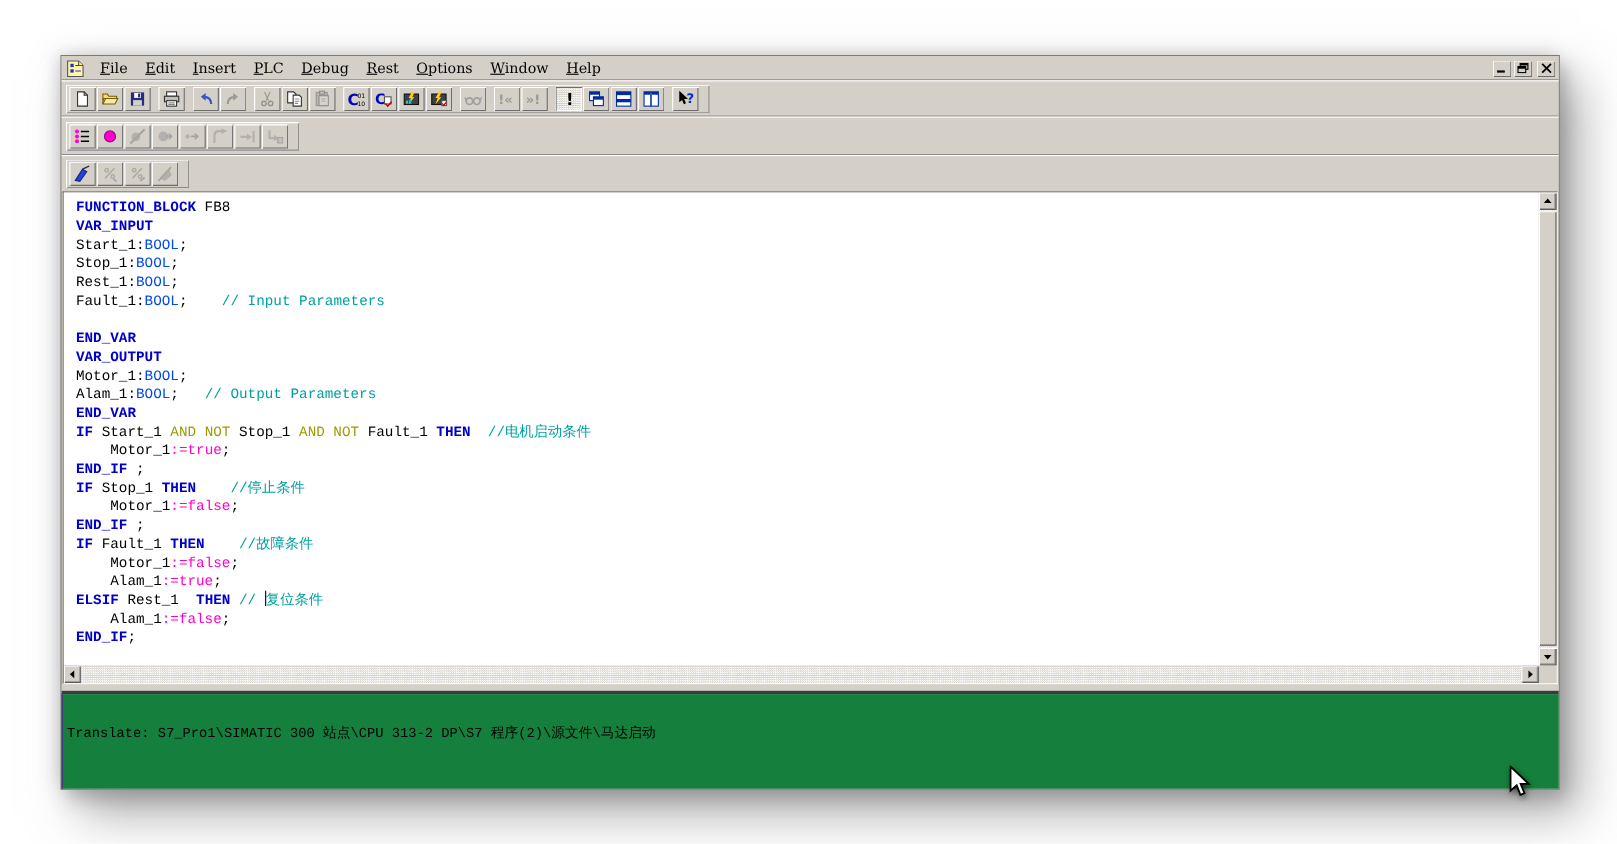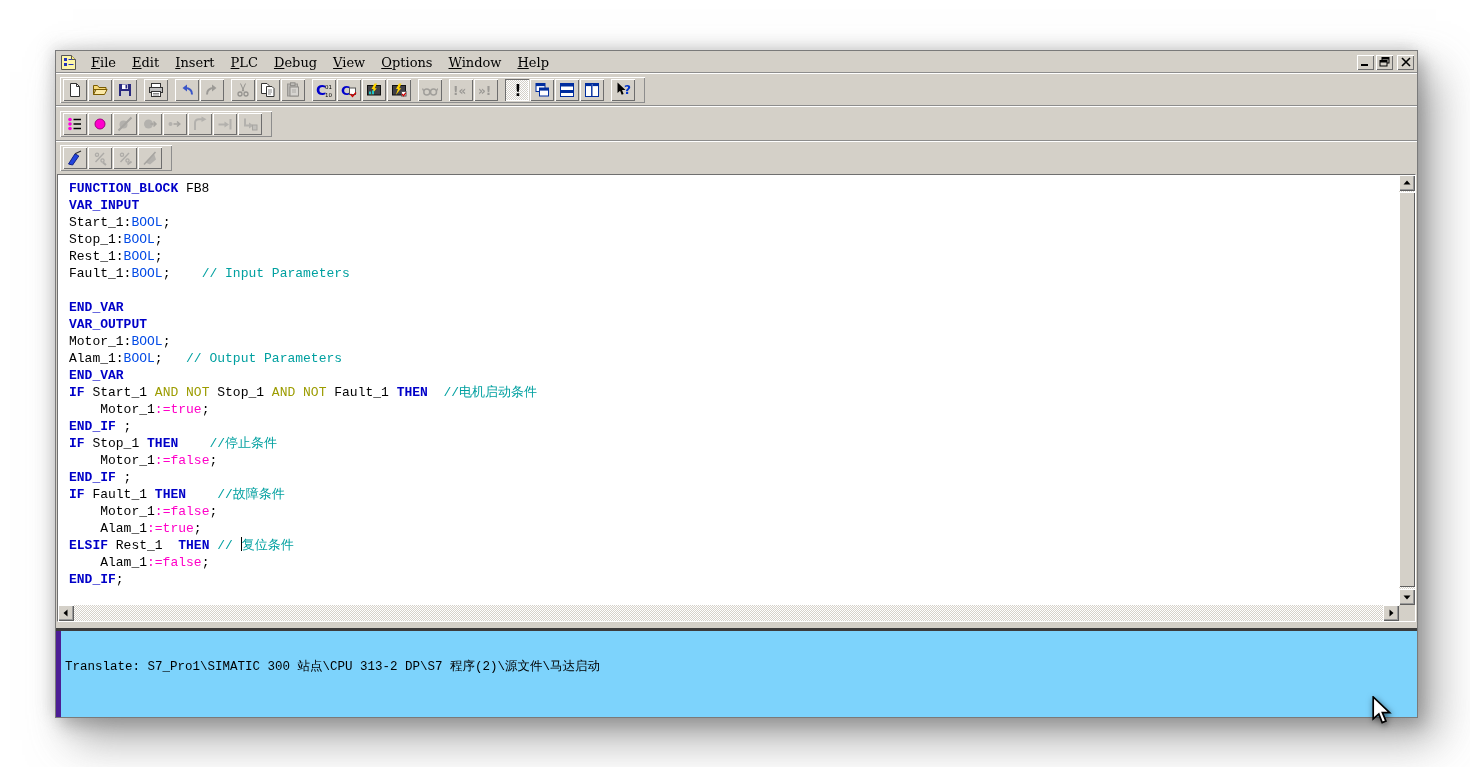--- a/index.html
+++ b/index.html
@@ -66,21 +66,21 @@
     display:flex;align-items:center;justify-content:center;}
   .vthumb{position:absolute;left:0;top:17px;width:16px;height:395px;background:#D4D0C8;
     box-shadow:inset 1px 1px 0 #fff, inset -1px -1px 0 #5f5f5f;}
   .vscroll .sbtn{position:absolute;left:0;}
   .vscroll .sbtn.up{top:0;}
   .vscroll .sbtn.down{bottom:0;}
   .htrack{flex:1;}
 
   
   .splitter{height:6px;background:#D4D0C8;border-bottom:3px solid #3c3c3c;}
-  .output{height:80px;background:#7dd3fc;border-left:5px solid #4c1d95;
+  .output{height:80px;background:#15803d;border-left:1px solid #4c1d95;
     font:12.5px "Liberation Mono","DejaVu Sans Mono",monospace;line-height:13.5px;
     padding:3px 4px;color:#000;white-space:pre;overflow:hidden;}
 
   
   .cursor{position:absolute;left:1372px;top:696px;filter:drop-shadow(1px 2px 3px rgba(0,0,0,.55));}
 </style>
 </head>
 <body>
 
 <div class="page">
@@ -95,21 +95,21 @@
           <rect x="4" y="9" width="3" height="3" fill="#2233bb"></rect>
           <path d="M8.5 5.5h3M8.5 10.5h5" stroke="#2233bb"></path>
         </svg>
       </span>
       <div class="menus" id="menus">
           <span class="menu-item">File</span>
           <span class="menu-item">Edit</span>
           <span class="menu-item">Insert</span>
           <span class="menu-item">PLC</span>
           <span class="menu-item">Debug</span>
-          <span class="menu-item">View</span>
+          <span class="menu-item">Rest</span>
           <span class="menu-item">Options</span>
           <span class="menu-item">Window</span>
           <span class="menu-item">Help</span>
         </div>
       <div class="mdi-controls">
         <div class="mdi-btn" title="Minimize">
           <svg viewBox="0 0 12 10" width="12" height="10">
               <rect x="1" y="7" width="7" height="2" fill="#000"></rect>
             </svg>
         </div>

